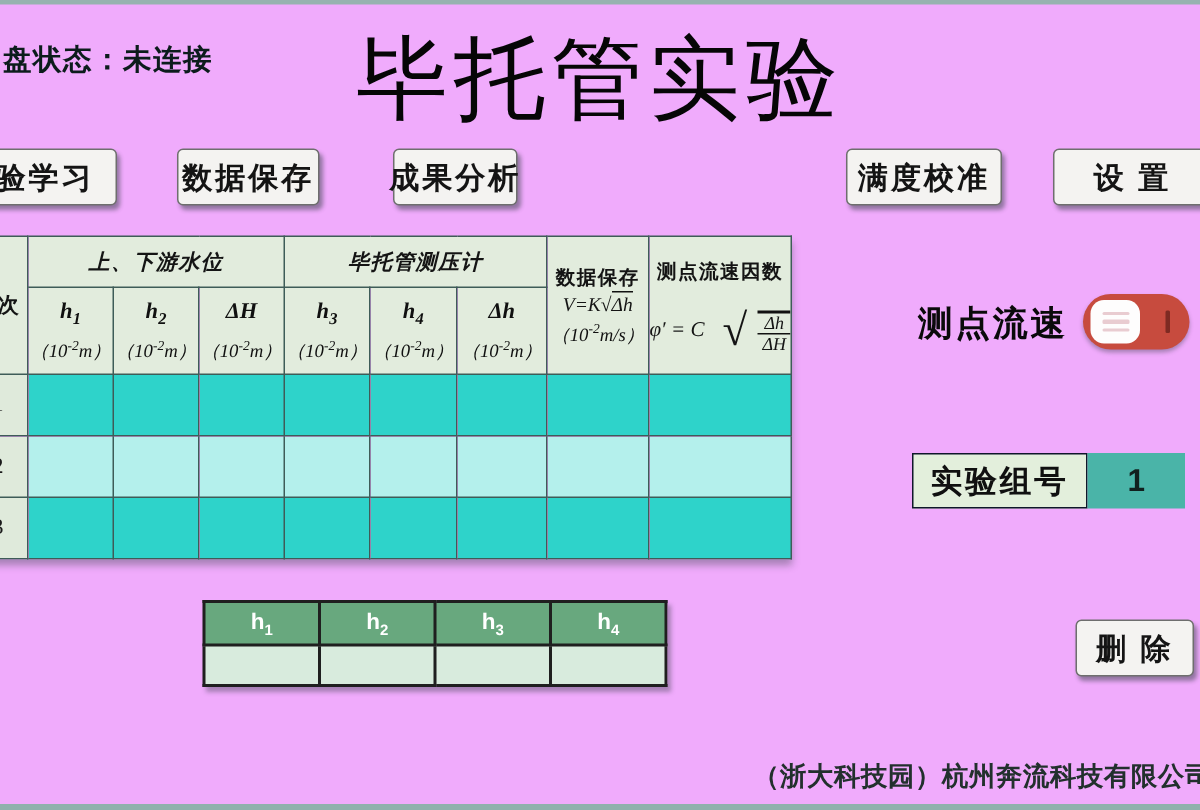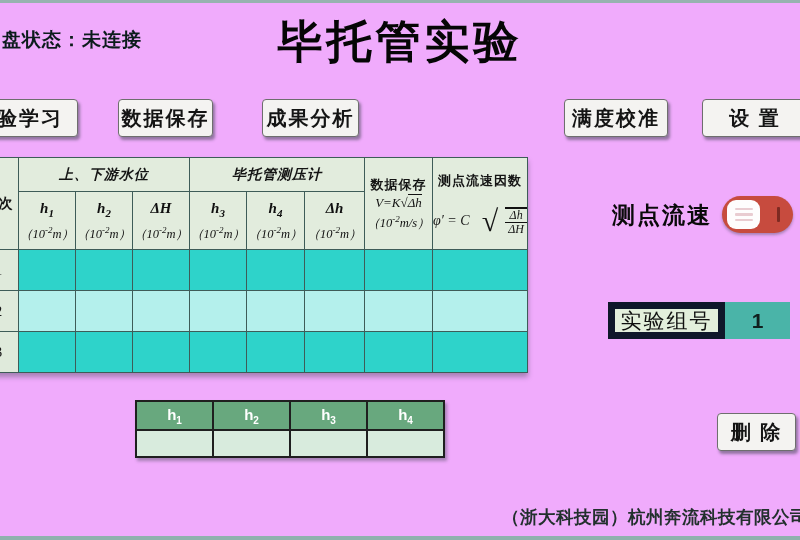--- a/index.html
+++ b/index.html
@@ -11,34 +11,34 @@
   .edge-strip{position:absolute;left:0;width:800px;}
   .edge-top{top:0;height:3px;background:#97b2af;}
   .edge-bottom{bottom:0;height:4px;background:#8fb1ad;}
 
   .status-text{
     position:absolute;left:2px;top:27px;
     font-size:19px;font-weight:bold;color:#0c1c1c;letter-spacing:1px;white-space:nowrap;
   }
   .page-title{
     position:absolute;left:0;right:0;top:12px;text-align:center;
-    font-size:45px;font-weight:bold;color:#060606;letter-spacing:4px;white-space:nowrap;
+    font-size:61px;font-weight:normal;color:#060606;letter-spacing:4px;white-space:nowrap;
   }
 
   .btn{
     position:absolute;top:99px;height:38px;box-sizing:border-box;
     background:#f4f3f1;border:1px solid #6e6e6e;border-radius:4px;
     box-shadow:2px 3px 3px rgba(30,50,50,0.45);
     display:flex;align-items:center;justify-content:center;
     font-size:20px;font-weight:bold;color:#141414;letter-spacing:2px;
     cursor:pointer;white-space:nowrap;
   }
   .btn-learn{left:-40px;width:118px;}
   .btn-save{left:118px;width:95px;}
-  .btn-analysis{left:262px;width:97px;}
+  .btn-analysis{left:262px;width:83px;}
   .btn-calibration{left:564px;width:104px;}
   .btn-settings{left:702px;width:106px;}
   .btn-measure{top:413px;left:602px;width:78px;}
   .btn-delete{top:413px;left:717px;width:79px;}
 
   
   table.main-table{
     position:absolute;left:-22px;top:157px;
     border-collapse:collapse;table-layout:fixed;
     box-shadow:0 4px 5px rgba(30,50,50,0.35);
@@ -111,23 +111,23 @@
     position:absolute;left:5px;top:4px;width:33px;height:29px;border-radius:9px;
     background:#fefdfd;display:flex;flex-direction:column;align-items:center;justify-content:center;gap:3px;
   }
   .knob-line{width:18px;height:2.5px;background:#e9ccd1;border-radius:1px;}
   .toggle .on-mark{
     position:absolute;right:13px;top:11px;width:3px;height:15px;background:#7e2a22;border-radius:1px;
   }
 
   .group-label{
     position:absolute;left:608px;top:302px;width:117px;height:37px;box-sizing:border-box;
-    background:#e3efdc;border:7px solid #0f172a;
+    background:#e3efdc;border:1px solid #0f172a;
     display:flex;align-items:center;justify-content:center;
-    font-size:21px;font-weight:normal;color:#101010;letter-spacing:2px;white-space:nowrap;
+    font-size:21px;font-weight:bold;color:#101010;letter-spacing:2px;white-space:nowrap;
   }
   .group-value{
     position:absolute;left:725px;top:302px;width:65px;height:37px;box-sizing:border-box;
     background:#4ab4a8;display:flex;align-items:center;justify-content:center;
     font-size:21px;font-weight:bold;color:#11201e;cursor:pointer;
   }
 
   .company-text{
     position:absolute;left:502px;top:505px;white-space:nowrap;
     font-family:"Liberation Serif","DejaVu Serif",serif;

